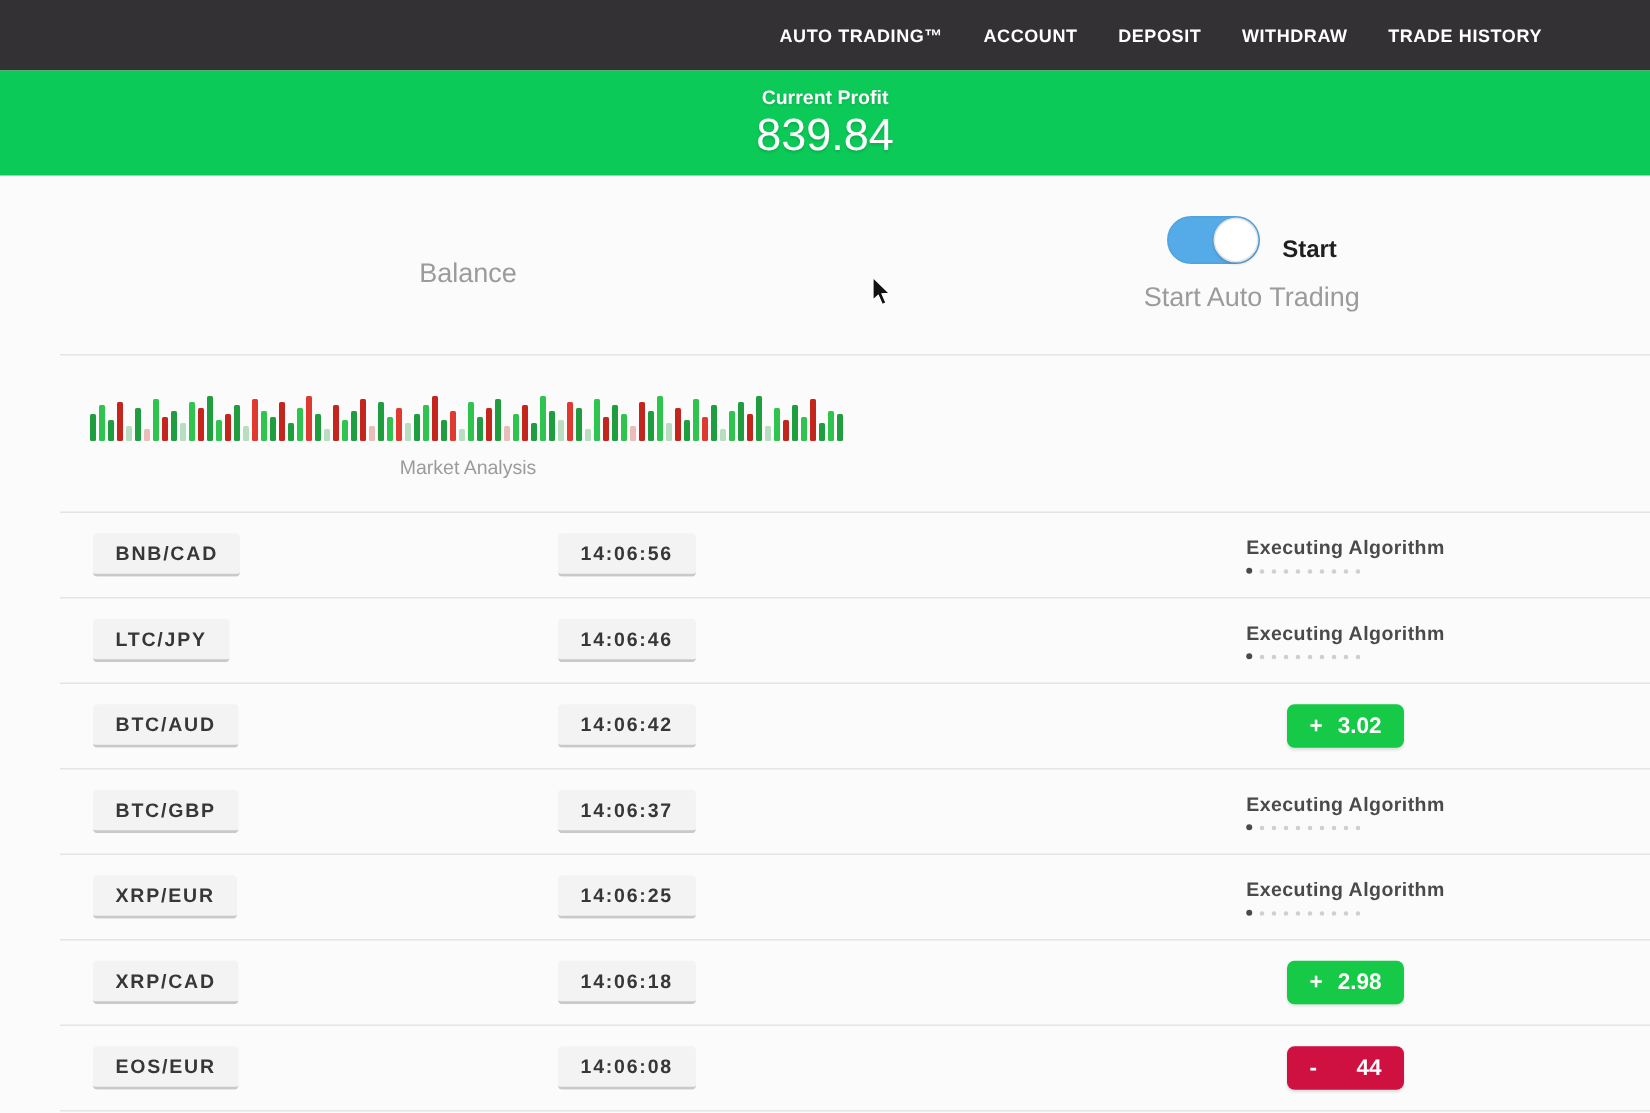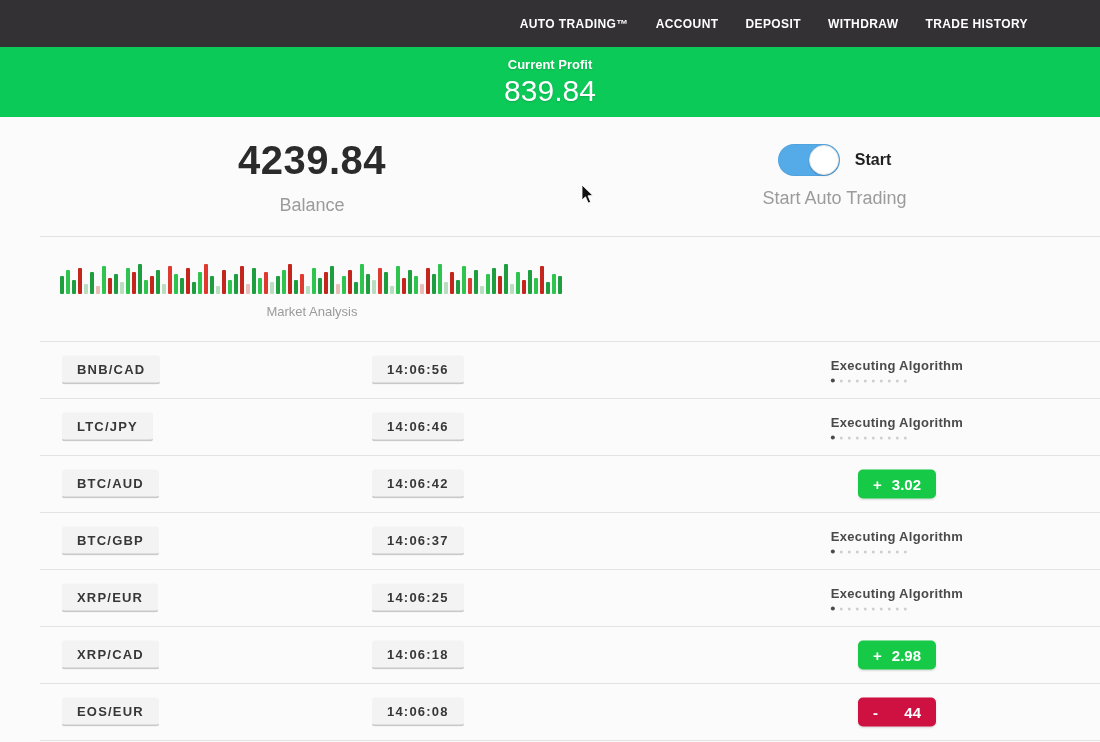--- a/index.html
+++ b/index.html
@@ -27,21 +27,21 @@
   
   .stats { display:grid; grid-template-columns:624px 421px; }
   .stats-cell { display:flex; flex-direction:column; align-items:center; justify-content:center; }
   .stats-1 { height:119px; }
   .stats-2 { height:104px; }
   .big-number { font-size:40px; font-weight:bold; color:#2b2b2b; letter-spacing:.5px; }
   .mid-number { font-size:32px; font-weight:bold; color:#2b2b2b; }
   .sub-label { font-size:18px; color:#9b9b9b; margin-top:12px; }
   .sub-label-sm { font-size:13px; color:#9b9b9b; margin-top:10px; }
   
-  .toggle-row { display:flex; align-items:center; }
+  .toggle-row { display:flex; align-items:flex-end; }
   .toggle {
     width:62px; height:32px; border-radius:16px; position:relative; cursor:pointer;
     box-shadow:inset 0 0 0 1px rgba(0,0,0,.04);
   }
   .knob {
     width:30px; height:30px; border-radius:50%; background:#fff; position:absolute;
     top:1px; right:1px; border:1px solid #e2e2e2; box-shadow:0 1px 2px rgba(0,0,0,.18);
   }
   .toggle-label { font-size:16px; font-weight:bold; color:#1f1f1f; margin-left:15px; }
   
@@ -86,21 +86,20 @@
   <span class="nav-item">TRADE HISTORY</span>
 </div>
 
 <div class="banner" id="banner" style="background: rgb(12, 202, 88);">
   <div class="banner-label">Current Profit</div>
   <div class="banner-value">839.84</div>
 </div>
 
 <div class="stats stats-1">
   <div class="stats-cell">
-    <div class="big-number">4239.84</div>
     <div class="sub-label">Balance</div>
   </div>
   <div class="stats-cell">
     <div class="toggle-row">
       <div class="toggle" id="toggle" style="background: rgb(85, 170, 232);">
         <div class="knob"></div>
       </div>
       <span class="toggle-label">Start</span>
     </div>
     <div class="sub-label">Start Auto Trading</div>

